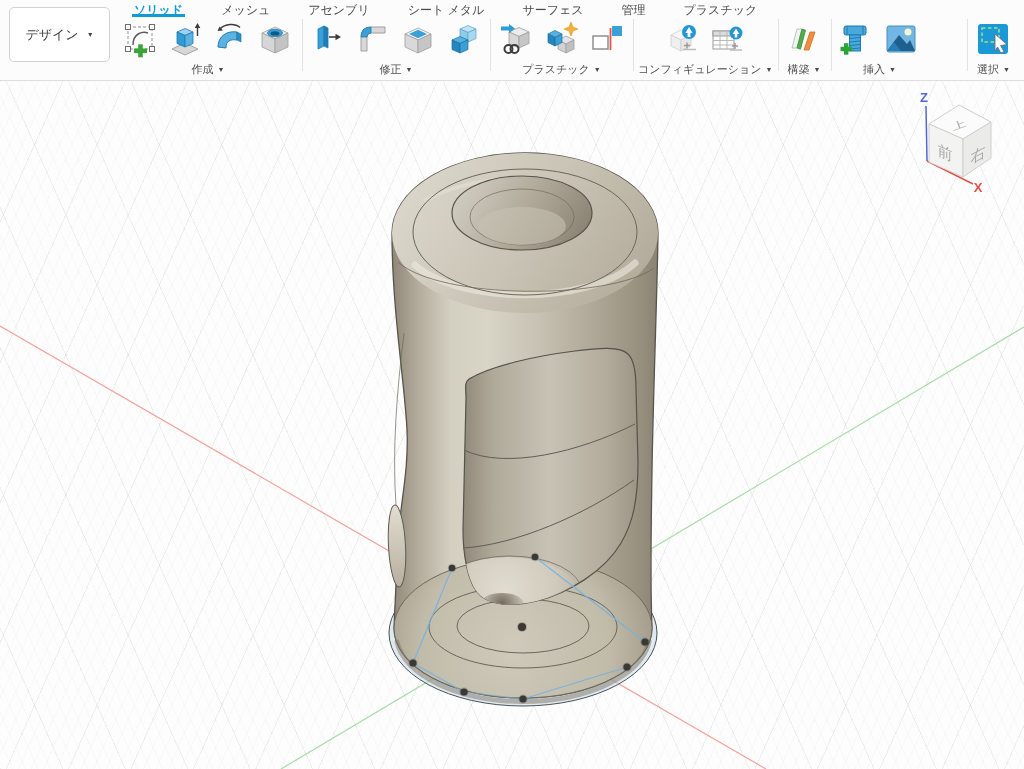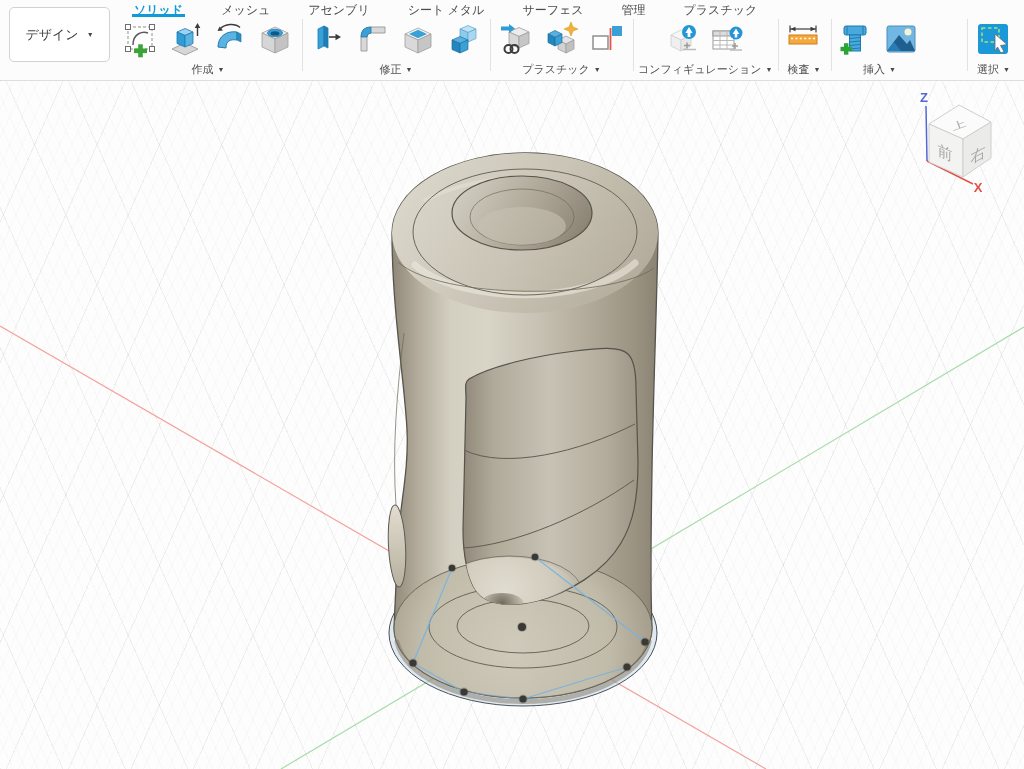--- a/index.html
+++ b/index.html
@@ -236,40 +236,36 @@
             <polygon points="28,8.5 31.3,14 29.3,14 29.3,17.5 26.7,17.5 26.7,14 24.7,14" fill="#ffffff"></polygon>
           </svg>
         </div>
       </div>
       <div class="group-label">
         <span>コンフィギュレーション</span>
         <span class="caret">▼</span>
       </div>
     </div>
 
-
-    <div class="group">
-      <div class="group-icons">
-        <div class="icon-btn">
-          <svg width="40" height="40" viewBox="0 0 40 40">
-            <line x1="6" y1="9" x2="32" y2="9" stroke="#3c3c3c" stroke-width="1.2"></line>
-            <line x1="6" y1="5.5" x2="6" y2="12.5" stroke="#3c3c3c" stroke-width="1.2"></line>
-            <line x1="32" y1="5.5" x2="32" y2="12.5" stroke="#3c3c3c" stroke-width="1.2"></line>
-            <polygon points="6.5,9 11.5,6.8 11.5,11.2" fill="#3c3c3c"></polygon>
-            <polygon points="31.5,9 26.5,6.8 26.5,11.2" fill="#3c3c3c"></polygon>
-            <rect x="5" y="15" width="28" height="9" fill="#f5a93c" stroke="#cd7f1e"></rect>
-            <line x1="7" y1="18.5" x2="31" y2="18.5" stroke="#ffffff" stroke-width="1.6" stroke-dasharray="2 2.4"></line>
-          </svg>
-        </div>
-      </div>
-      <div class="group-label">
-        <span>検査</span>
-        <span class="caret">▼</span>
-      </div>
-    </div>
+    <div class="group">
+      <div class="group-icons">
+        <div class="icon-btn">
+          <svg width="40" height="40" viewBox="0 0 40 40">
+            <polygon points="8,28 13,9 18,9 13,28" fill="#f2f4f2" stroke="#a8b8a8" stroke-width="0.8"></polygon>
+            <polygon points="13,28 18,9 21.5,10.2 16.5,29.2" fill="#4fae4b" stroke="#3d8f3b" stroke-width="0.8"></polygon>
+            <polygon points="20,30 26,12 31,12 25,30" fill="#ef8f3e" stroke="#cf6f28" stroke-width="0.8"></polygon>
+          </svg>
+        </div>
+      </div>
+      <div class="group-label">
+        <span>構築</span>
+        <span class="caret">▼</span>
+      </div>
+    </div>
+
 
     <div class="group">
       <div class="group-icons">
         <div class="icon-btn">
           <svg width="40" height="40" viewBox="0 0 40 40">
             <rect x="7" y="6" width="22" height="9" rx="2" fill="#4aa9dc" stroke="#1d7bb0"></rect>
             <line x1="10" y1="6.5" x2="10" y2="14.5" stroke="#1d7bb0"></line>
             <line x1="26" y1="6.5" x2="26" y2="14.5" stroke="#1d7bb0"></line>
             <rect x="12.5" y="15" width="11" height="16" fill="#4aa9dc" stroke="#1d7bb0"></rect>
             <g stroke="#1d7bb0" stroke-width="1">

